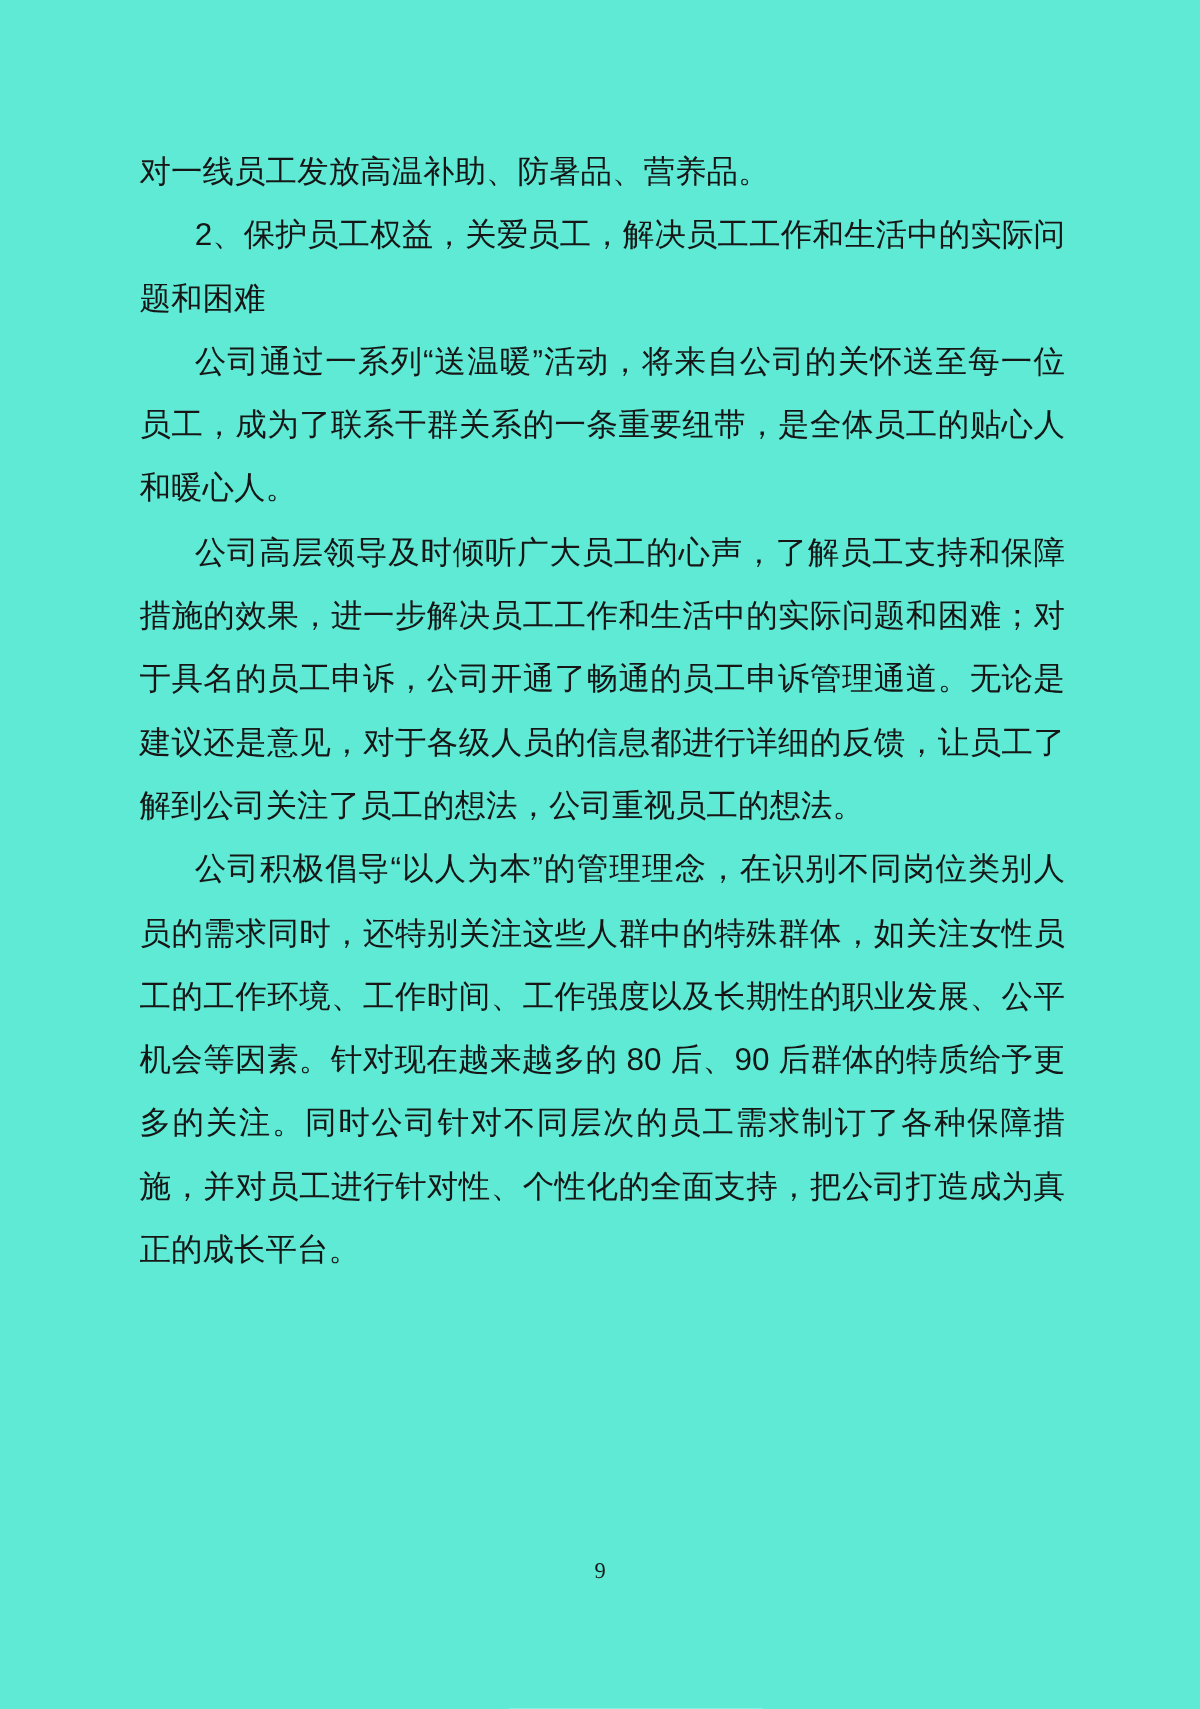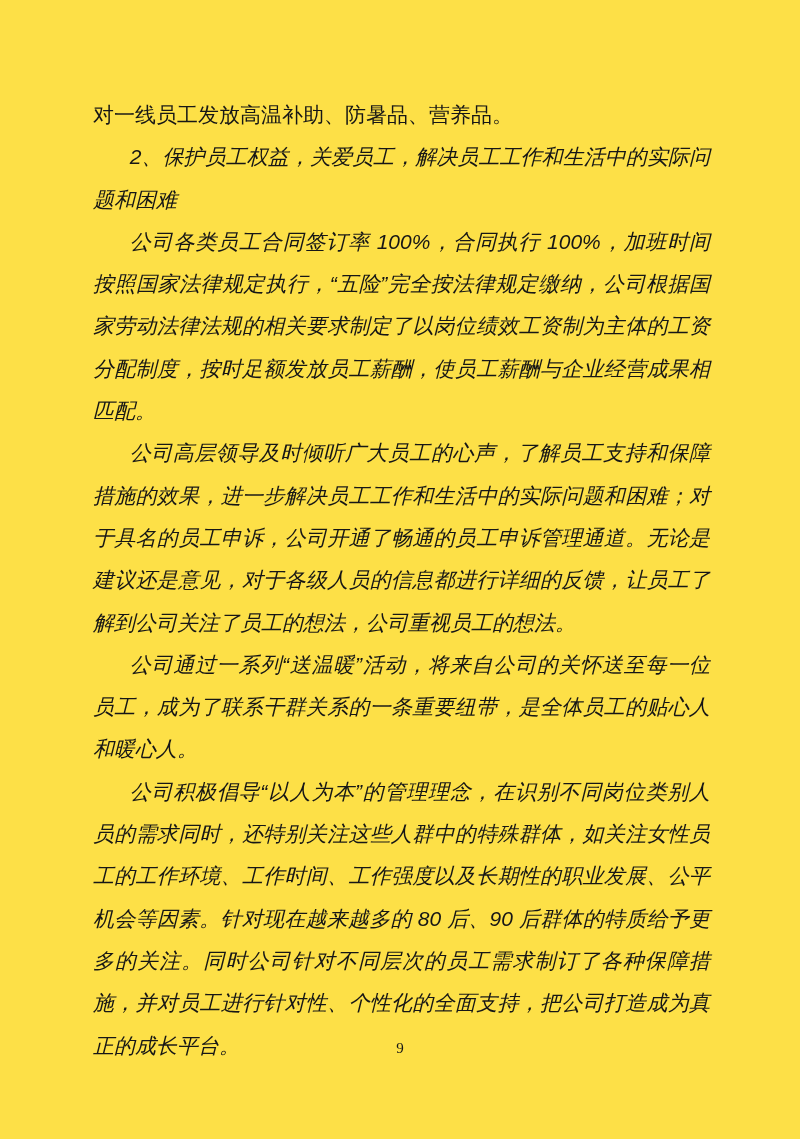--- a/index.html
+++ b/index.html
@@ -9,59 +9,57 @@
   body {
     width: 800px;
     height: 1139px;
     background: #ffffff;
     font-family: "Liberation Sans", sans-serif;
   }
   .page {
     position: relative;
     width: 800px;
     height: 1139px;
-    background: #fde047;
+    background: #5eead4;
     color: #161616;
     overflow: hidden;
   }
   .content {
     position: absolute;
     left: 93px;
     top: 94px;
     width: 617px;
   }
   .para {
     margin: 0;
     padding: 0;
     font-size: 21px;
     line-height: 42.3px;
     text-align: justify;
     word-break: normal;
   }
   .para.indented {
     text-indent: 1.75em;
-    font-style: italic;
   }
   .pageno {
     position: absolute;
     top: 1040px;
     left: 0;
     width: 100%;
     text-align: center;
     font-size: 15px;
     color: #161616;
     font-family: "Liberation Serif", serif;
   }
 </style>
 </head>
 <body>
 
 <div class="page">
   <div class="content">
     <p class="para">对一线员工发放高温补助、防暑品、营养品。</p>
     <p class="para indented">2、保护员工权益，关爱员工，解决员工工作和生活中的实际问题和困难</p>
-    <p class="para indented">公司各类员工合同签订率 100%，合同执行 100%，加班时间按照国家法律规定执行，“五险”完全按法律规定缴纳，公司根据国家劳动法律法规的相关要求制定了以岗位绩效工资制为主体的工资分配制度，按时足额发放员工薪酬，使员工薪酬与企业经营成果相匹配。</p>
+    <p class="para indented">公司通过一系列“送温暖”活动，将来自公司的关怀送至每一位员工，成为了联系干群关系的一条重要纽带，是全体员工的贴心人和暖心人。</p>
     <p class="para indented">公司高层领导及时倾听广大员工的心声，了解员工支持和保障措施的效果，进一步解决员工工作和生活中的实际问题和困难；对于具名的员工申诉，公司开通了畅通的员工申诉管理通道。无论是建议还是意见，对于各级人员的信息都进行详细的反馈，让员工了解到公司关注了员工的想法，公司重视员工的想法。</p>
-    <p class="para indented">公司通过一系列“送温暖”活动，将来自公司的关怀送至每一位员工，成为了联系干群关系的一条重要纽带，是全体员工的贴心人和暖心人。</p>
     <p class="para indented">公司积极倡导“以人为本”的管理理念，在识别不同岗位类别人员的需求同时，还特别关注这些人群中的特殊群体，如关注女性员工的工作环境、工作时间、工作强度以及长期性的职业发展、公平机会等因素。针对现在越来越多的 80 后、90 后群体的特质给予更多的关注。同时公司针对不同层次的员工需求制订了各种保障措施，并对员工进行针对性、个性化的全面支持，把公司打造成为真正的成长平台。</p>
   </div>
   <div class="pageno">9</div>
 </div>
 
 </body></html>

